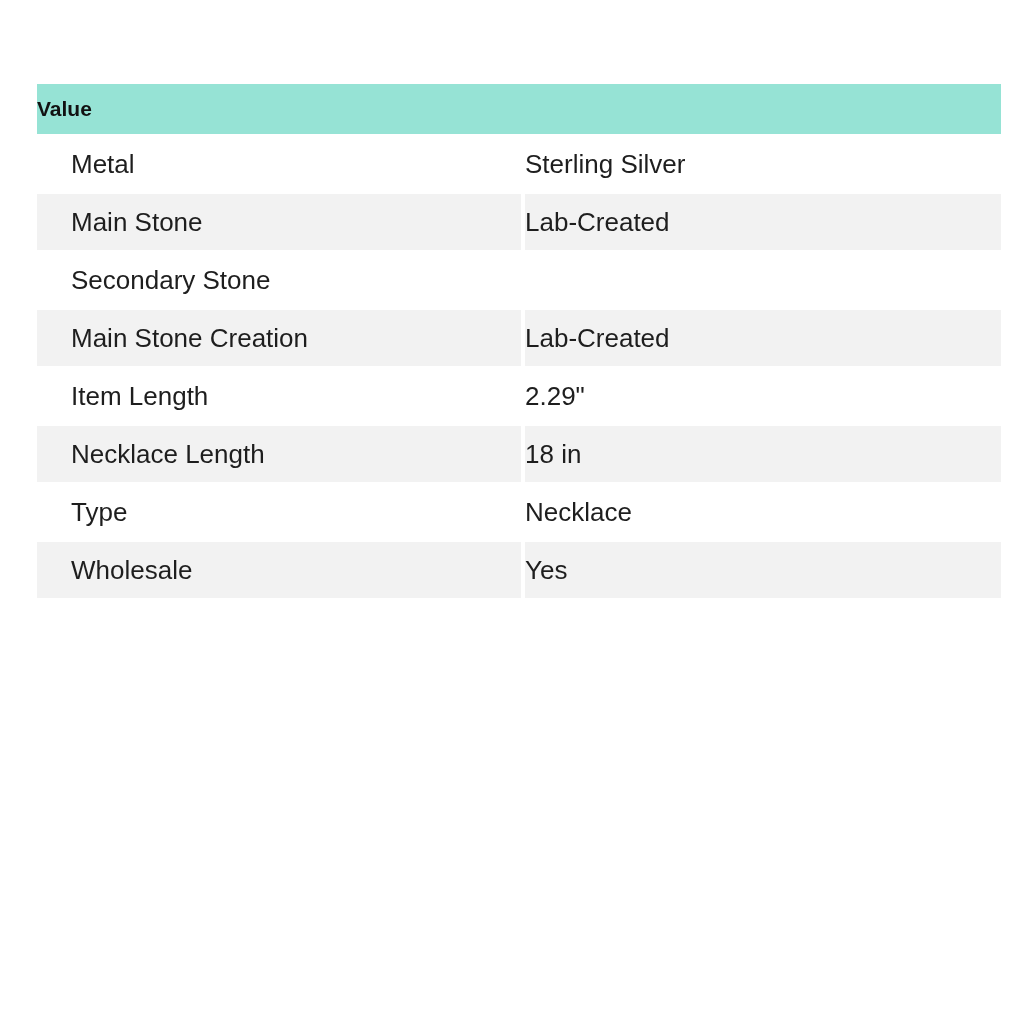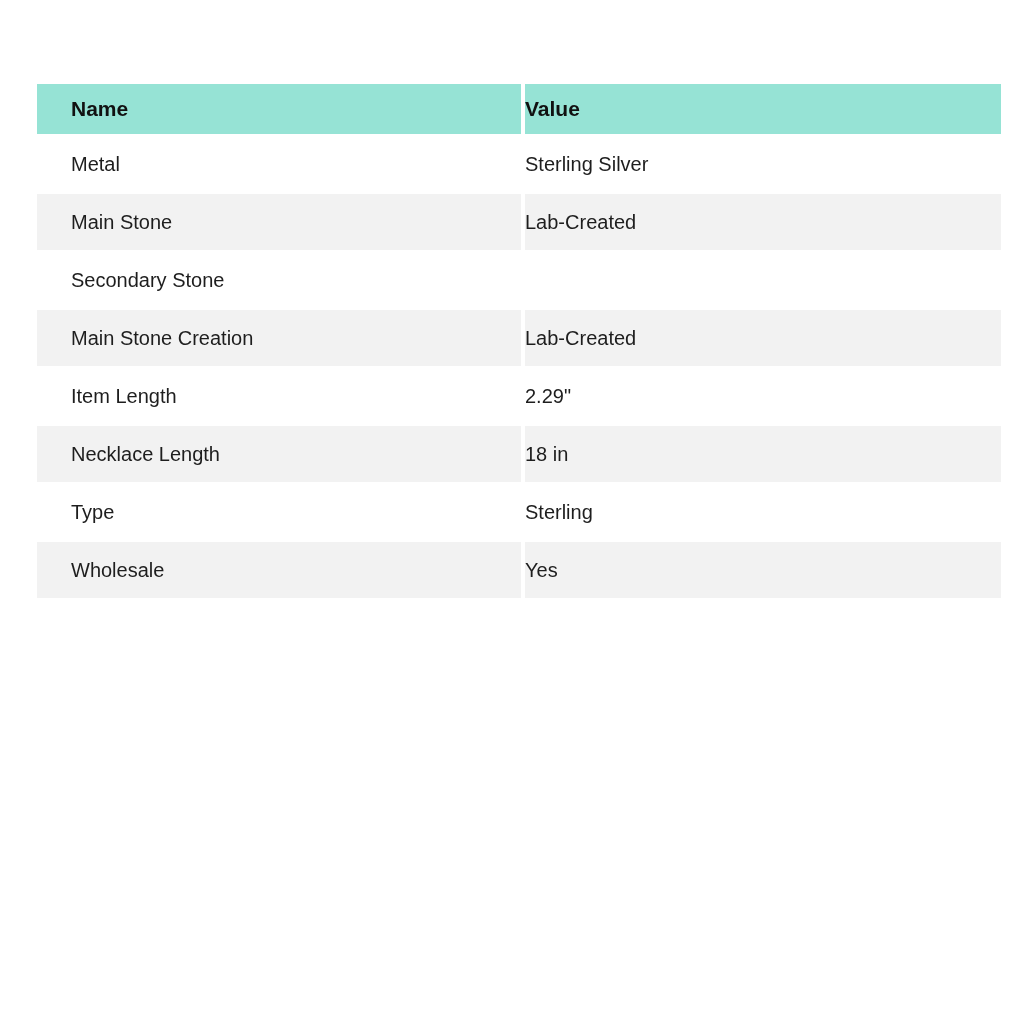--- a/index.html
+++ b/index.html
@@ -34,21 +34,21 @@
     font-size: 21px;
     font-weight: 600;
     color: var(--header-text, #111111);
   }
   .tbody .row {
     height: 56px;
     margin-bottom: 2px; 
   }
   .tbody .row .cell {
     background: var(--row-bg, #ffffff);
-    font-size: 20px;
+    font-size: 26px;
     font-weight: 400;
     color: var(--text, #1e1e1e);
   }
   .tbody .row:nth-child(even) .cell {
     background: var(--row-alt-bg, #f2f2f2);
   }
   .cell {
     display: flex;
     align-items: center;
     box-sizing: border-box;
@@ -64,23 +64,20 @@
     flex: 1 1 auto;
   }
 </style>
 </head>
 <body>
 
 <div class="page">
   <div class="spec-table">
 
     <div class="row header-row">
-      <div class="cell cell-name">
-        <span>Name</span>
-      </div>
       <div class="cell cell-value">
         <span>Value</span>
       </div>
     </div>
 
     <div class="tbody">
       <div class="row">
         <div class="cell cell-name">Metal</div>
         <div class="cell cell-value">Sterling Silver</div>
       </div>
@@ -98,21 +95,21 @@
       <div class="row">
         <div class="cell cell-name">Item Length</div>
         <div class="cell cell-value">2.29"</div>
       </div>
       <div class="row">
         <div class="cell cell-name">Necklace Length</div>
         <div class="cell cell-value">18 in</div>
       </div>
       <div class="row">
         <div class="cell cell-name">Type</div>
-        <div class="cell cell-value">Sterling</div>
+        <div class="cell cell-value">Necklace</div>
       </div>
       <div class="row">
         <div class="cell cell-name">Wholesale</div>
         <div class="cell cell-value">Yes</div>
       </div>
     </div>
 
   </div>
 </div>
 

